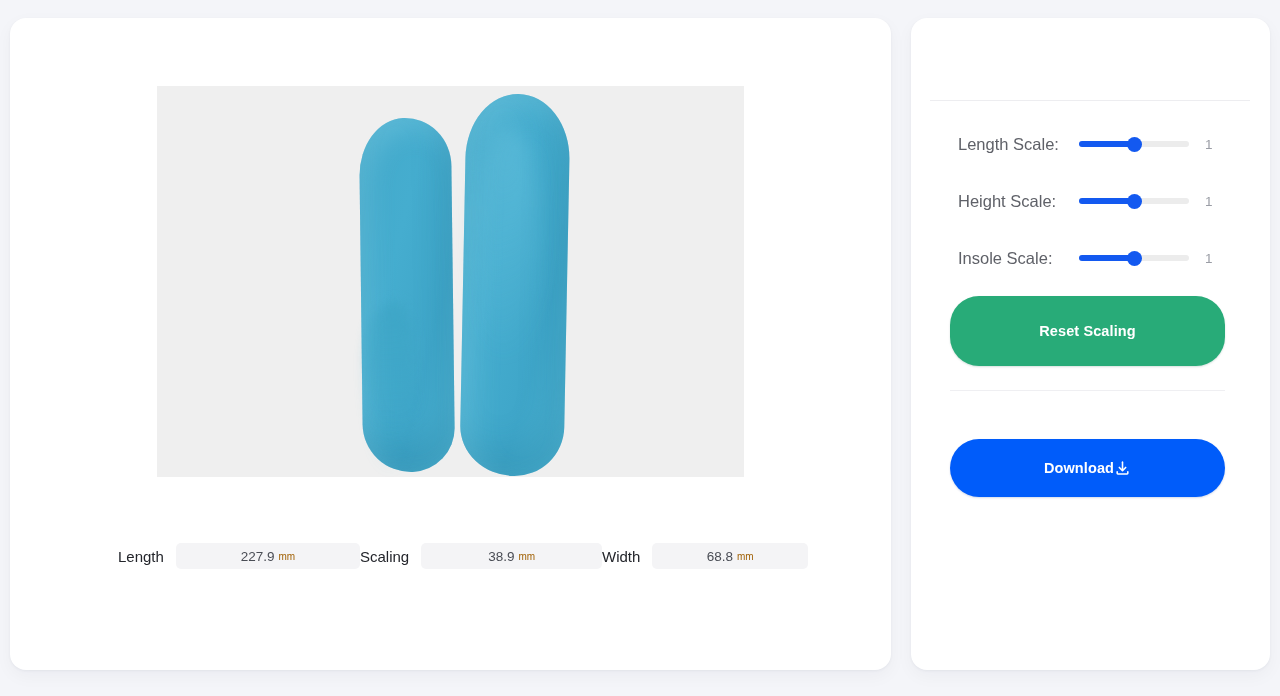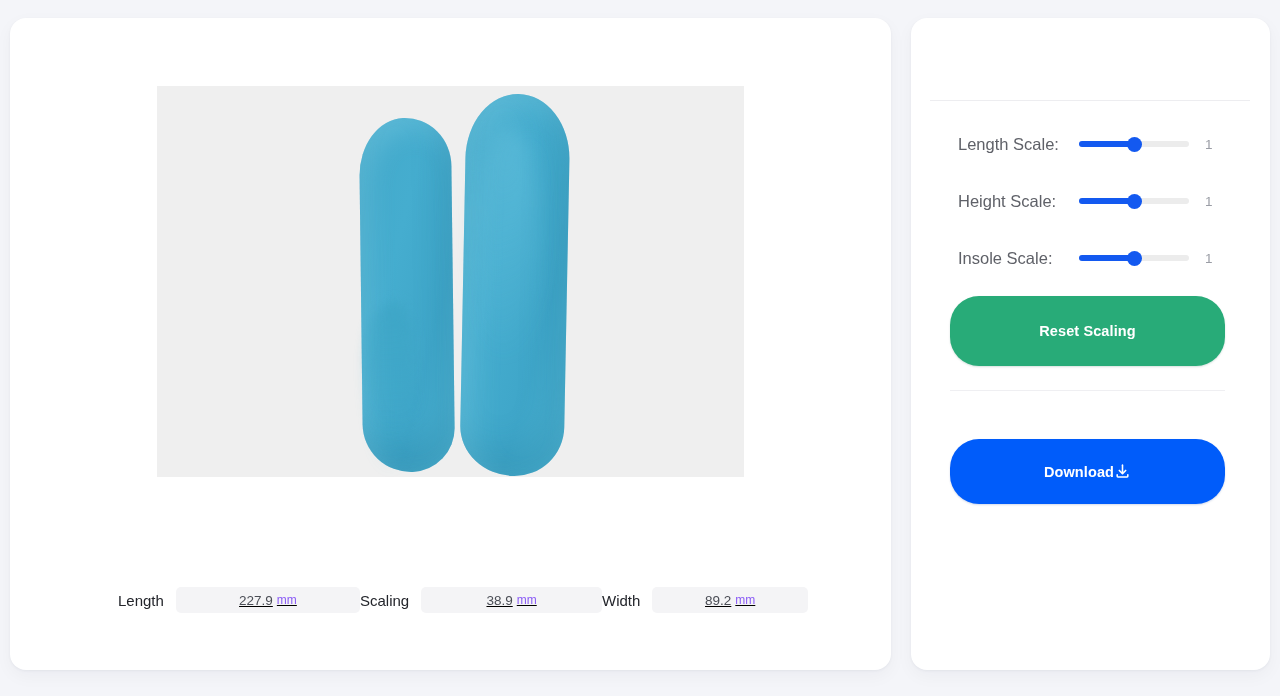--- a/index.html
+++ b/index.html
@@ -101,21 +101,20 @@
   }
 
   
   .measurements {
     position: absolute;
     left: 108px;
     top: 525px;
     width: 690px;
     display: flex;
     align-items: center;
-    margin-top: 44px;
   }
 
   .measure {
     display: flex;
     align-items: center;
     gap: 12px;
   }
 
   .measure.m-length { width: 242px; }
   .measure.m-height { width: 242px; }
@@ -129,31 +128,30 @@
 
   .measure-field {
     flex: 1;
     height: 26px;
     background: #f4f4f6;
     border-radius: 5px;
     display: flex;
     align-items: center;
     justify-content: center;
     gap: 4px;
-    text-decoration: underline;
   }
 
   .measure-value {
     font-size: 13.5px;
     color: #4a4d55;
   }
 
   .measure-unit {
-    font-size: 12px;
-    color: #8b5cf6;
+    font-size: 10px;
+    color: #a16207;
   }
 
   
   .panel {
     position: absolute;
     left: 911px;
     top: 18px;
     width: 359px;
     height: 652px;
     background: #ffffff;
@@ -280,21 +278,21 @@
     width: 275px;
     height: 1px;
     background: #efeff2;
   }
 
   .btn-download {
     position: absolute;
     left: 39px;
     top: 421px;
     width: 275px;
-    height: 65px;
+    height: 58px;
     border-radius: 29px;
     background: #005cfa;
     font-size: 14.5px;
     letter-spacing: 0.1px;
     box-shadow: 0 1px 2px rgba(0, 50, 140, 0.18);
   }
 
   .download-icon {
     display: inline-flex;
     width: 17px;
@@ -327,21 +325,21 @@
         <span class="measure-label">Scaling</span>
         <div class="measure-field">
           <span class="measure-value">38.9</span>
           <span class="measure-unit">mm</span>
         </div>
       </div>
 
       <div class="measure m-width">
         <span class="measure-label">Width</span>
         <div class="measure-field">
-          <span class="measure-value">89.2</span>
+          <span class="measure-value">68.8</span>
           <span class="measure-unit">mm</span>
         </div>
       </div>
 
     </div>
   </div>
 
   <div class="panel">
 
 

